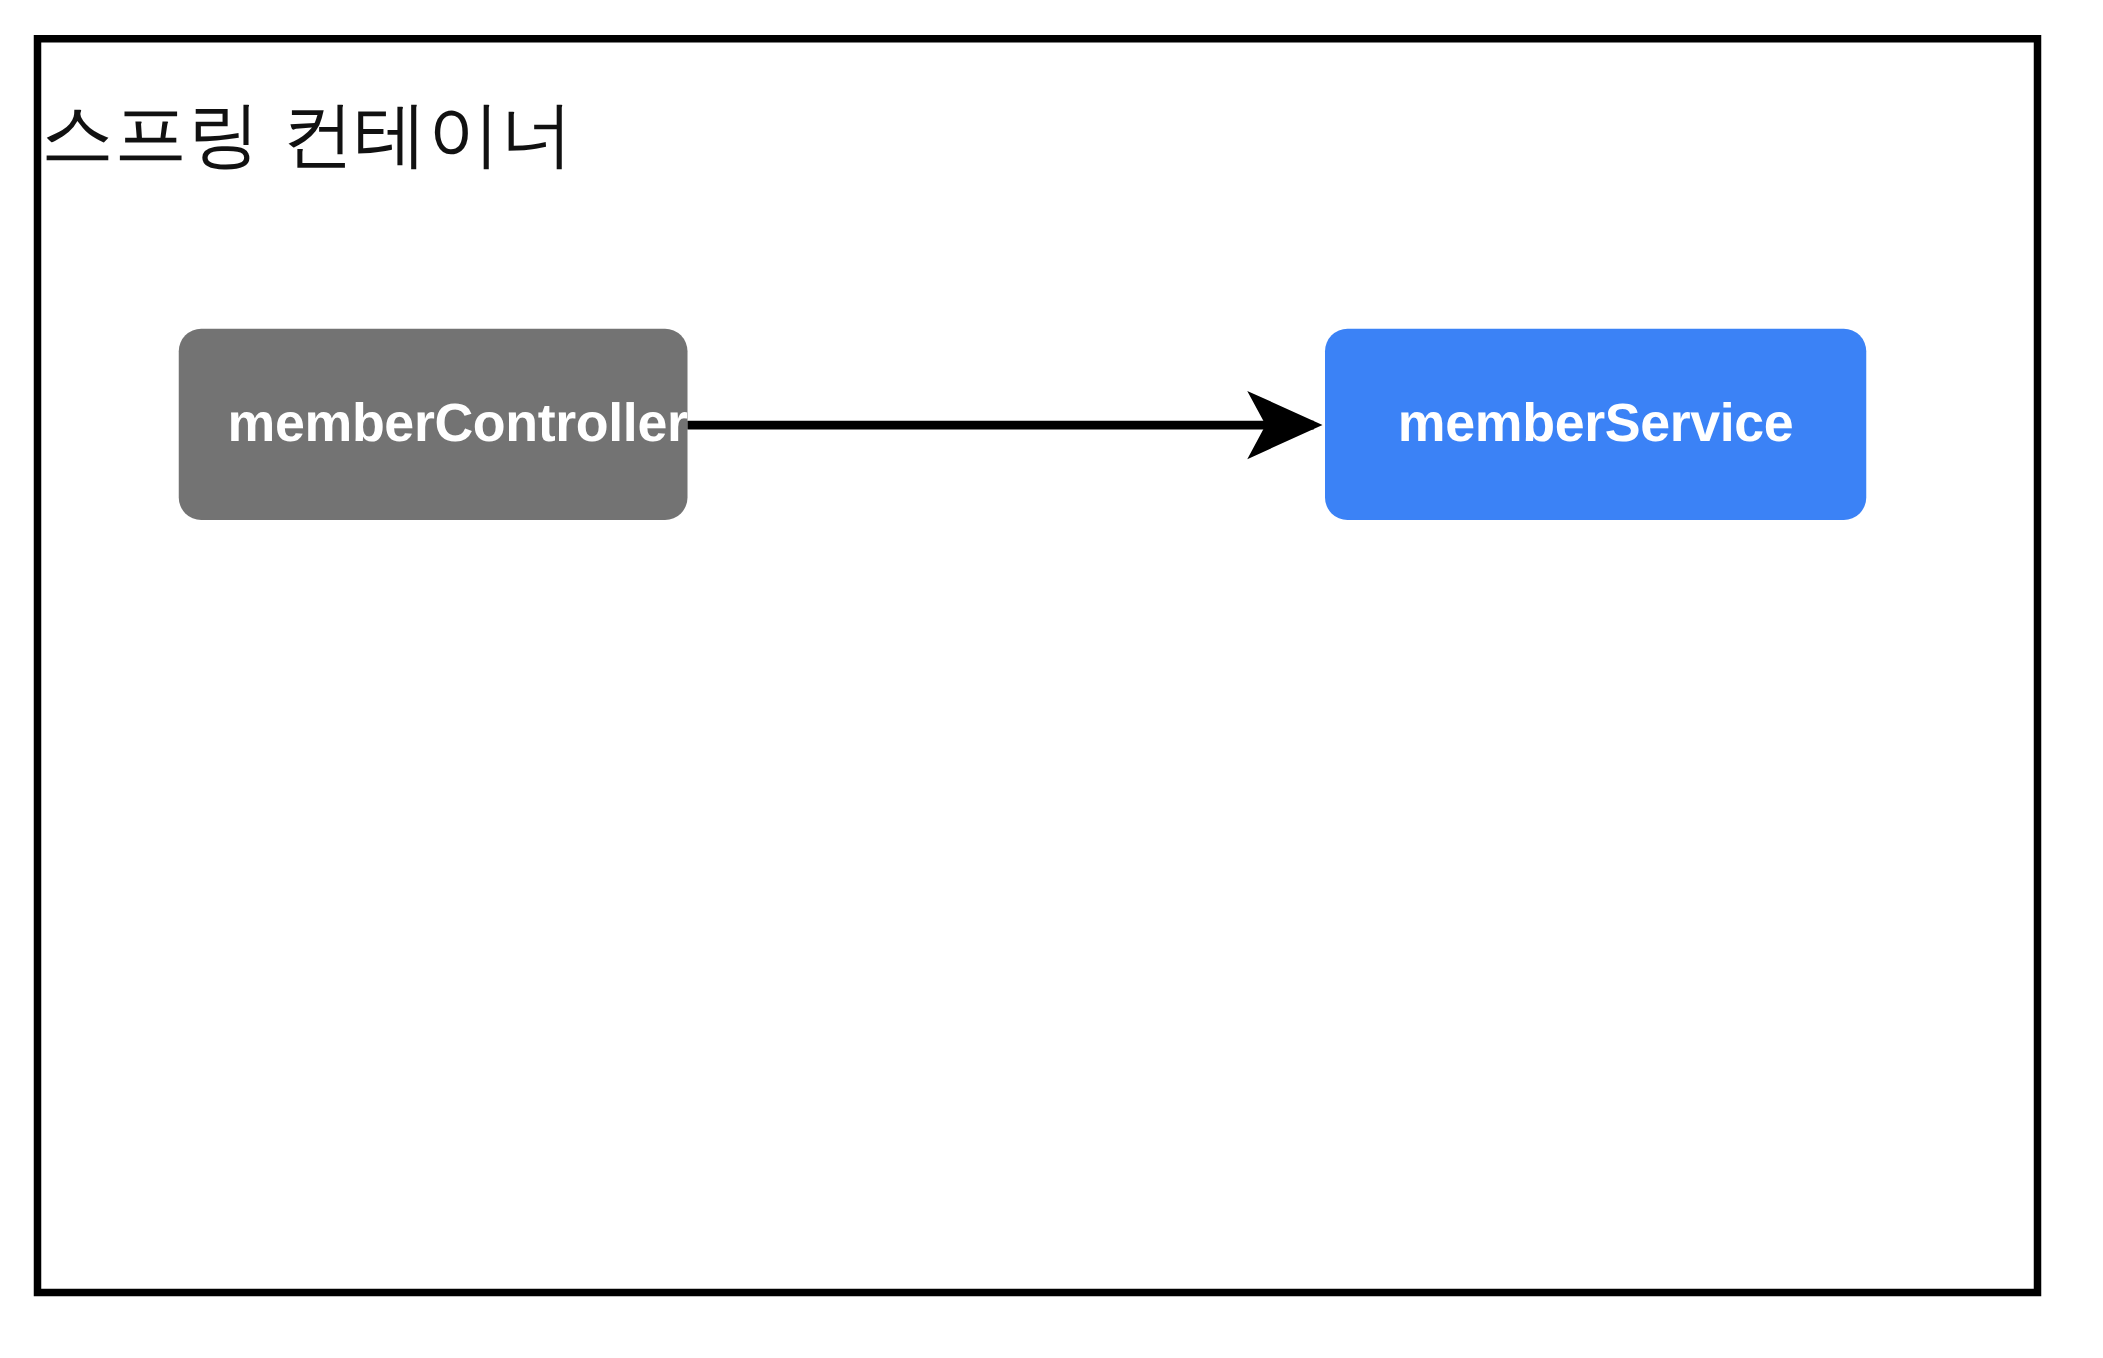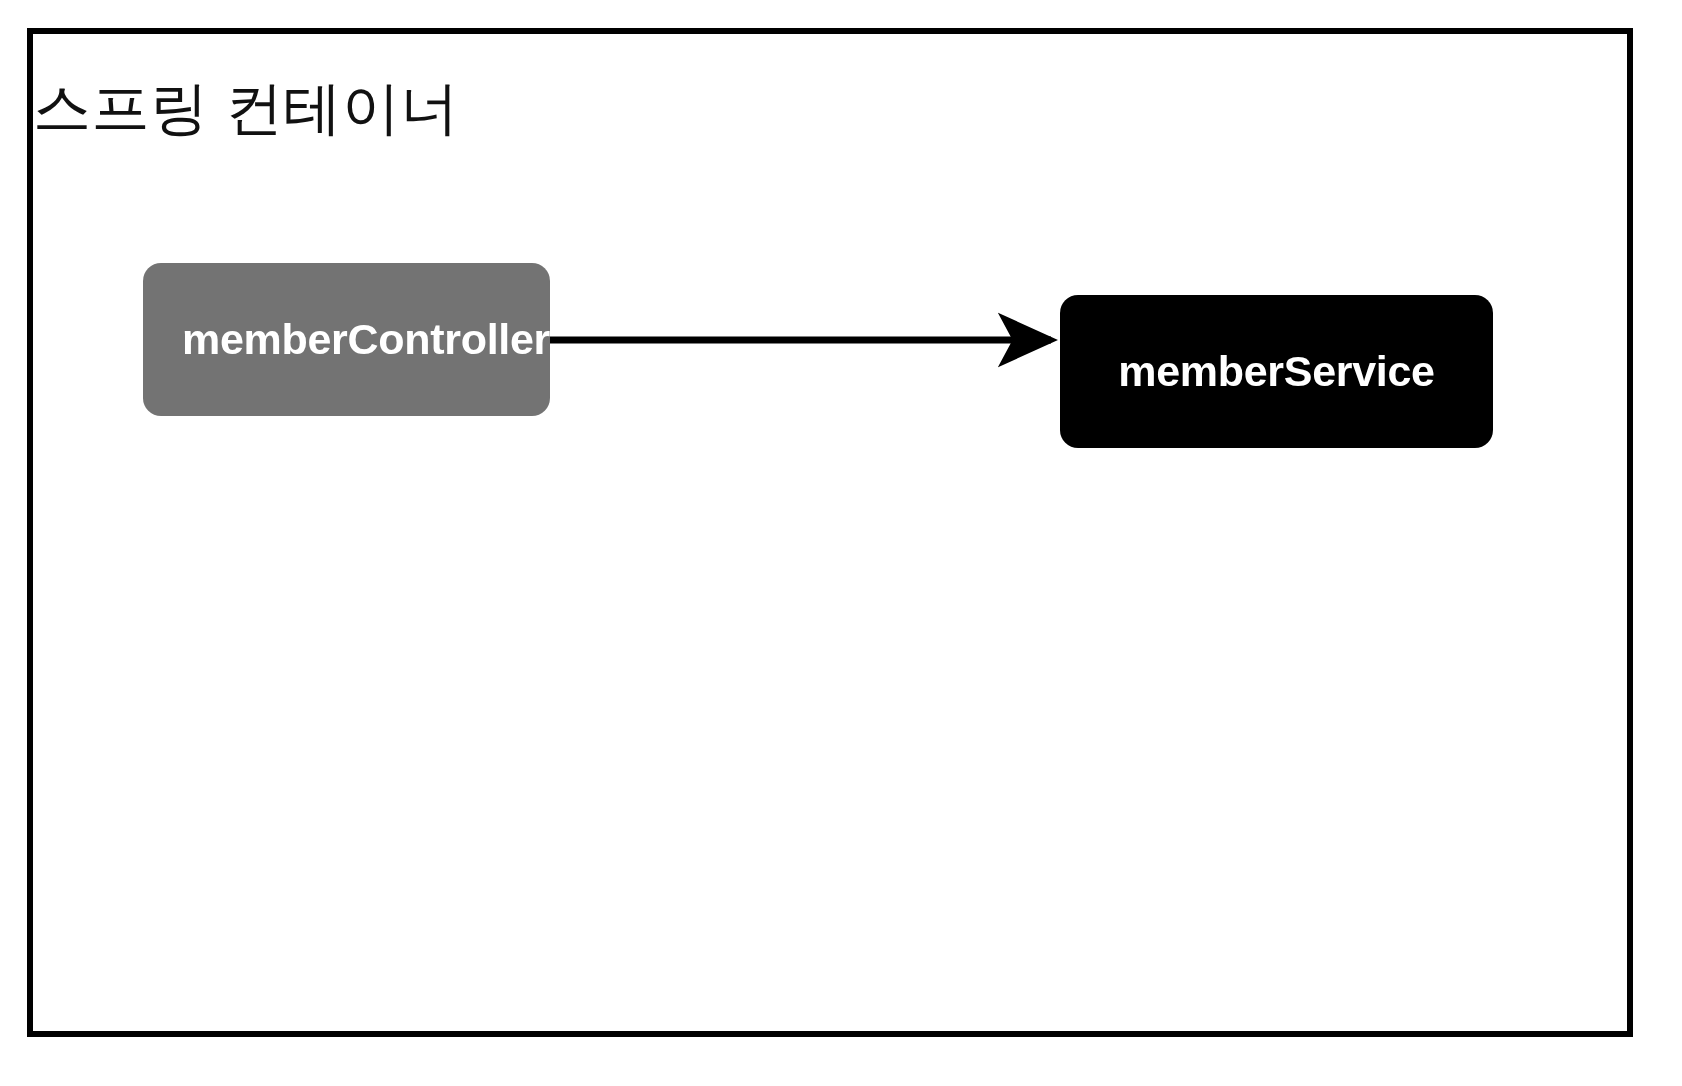--- a/index.html
+++ b/index.html
@@ -89,21 +89,21 @@
   <div id="container-frame">
 
     <div id="container-title">스프링 컨테이너</div>
 
   </div>
 
   <div class="bean-box" id="bean-member-controller" style="background:#737373;justify-content:flex-end;">
     <span>memberController</span>
   </div>
 
-  <div class="bean-box" id="bean-member-service" style="background:#000000;margin-top:32px;">
+  <div class="bean-box" id="bean-member-service" style="background:#3b82f6;">
     <span>memberService</span>
   </div>
 
   <svg id="dependency-arrow" viewBox="0 0 540 80" width="540" height="80">
     <defs>
       <marker id="arrowhead-filled" markerWidth="9" markerHeight="9" refX="7.6" refY="4.5" orient="auto" markerUnits="strokeWidth">
         <path d="M0,0.6 L8.6,4.5 L0,8.4 L2.1,4.5 Z" fill="#000000"></path>
       </marker>
     </defs>
     <line x1="10" y1="40" x2="511" y2="40" stroke="#000000" stroke-width="7" marker-end="url(#arrowhead-filled)"></line>

